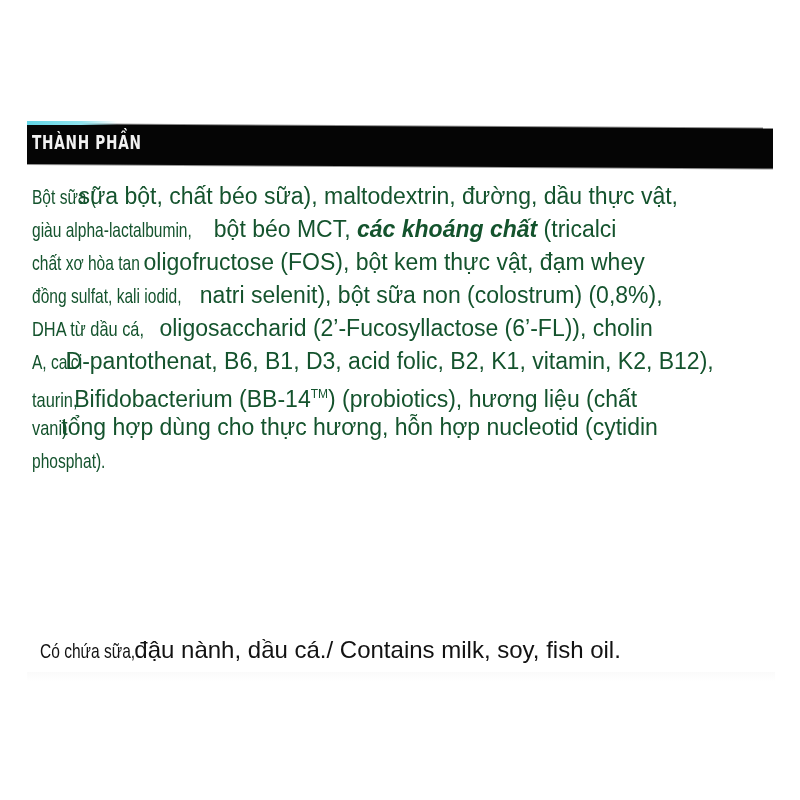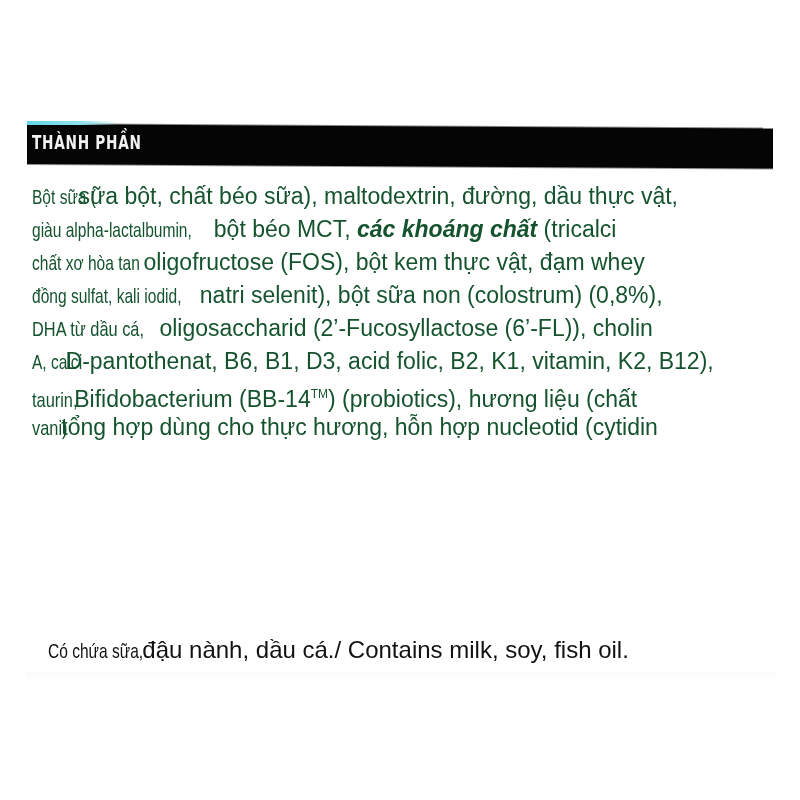--- a/index.html
+++ b/index.html
@@ -68,21 +68,21 @@
       white-space: nowrap;
       color: #14532d;
     }
     .seg { display: inline-block; white-space: pre; transform-origin: left center; }
     .cond { font-size: 21px; transform: scaleX(0.74); margin-right: -40px; }
     .cond-s { font-size: 21px; transform: scaleX(0.78); margin-right: -22px; }
     .bi { font-weight: bold; font-style: italic; }
     .it { }
     .allergen-line {
       position: absolute;
-      left: 48px;
+      left: 40px;
       top: 632px;
       height: 36px;
       line-height: 36px;
       font-size: 24px;
       white-space: nowrap;
       color: #121212;
     }
     .tm { font-size: 12px; vertical-align: 9px; }
     .fade-bottom {
       position: absolute;
@@ -120,19 +120,22 @@
   </div>
   <div class="line">
     <span class="seg cond">A, calci </span><span class="seg">D-pantothenat, B6, B1, D3, acid folic, B2, K1, vitamin, K2, B12),</span>
   </div>
   <div class="line">
     <span class="seg cond-s">taurin, </span><span class="seg it">Bifidobacterium</span><span class="seg"> (BB-14</span><span class="tm">TM</span><span class="seg">) (probiotics), hương liệu (chất</span>
   </div>
   <div class="line">
     <span class="seg cond-s">vani) </span><span class="seg">tổng hợp dùng cho thực hương, hỗn hợp nucleotid (cytidin</span>
   </div>
+  <div class="line">
+    <span class="seg cond">phosphat).</span><span class="seg"></span>
+  </div>
 </div>
 
 <div class="allergen-line">
   <span class="seg cond">Có chứa sữa, </span><span class="seg">đậu nành, dầu cá./ </span><span class="seg it">Contains milk, soy, fish oil.</span>
 </div>
 
 <div class="fade-bottom"></div>
 
 </body></html>

